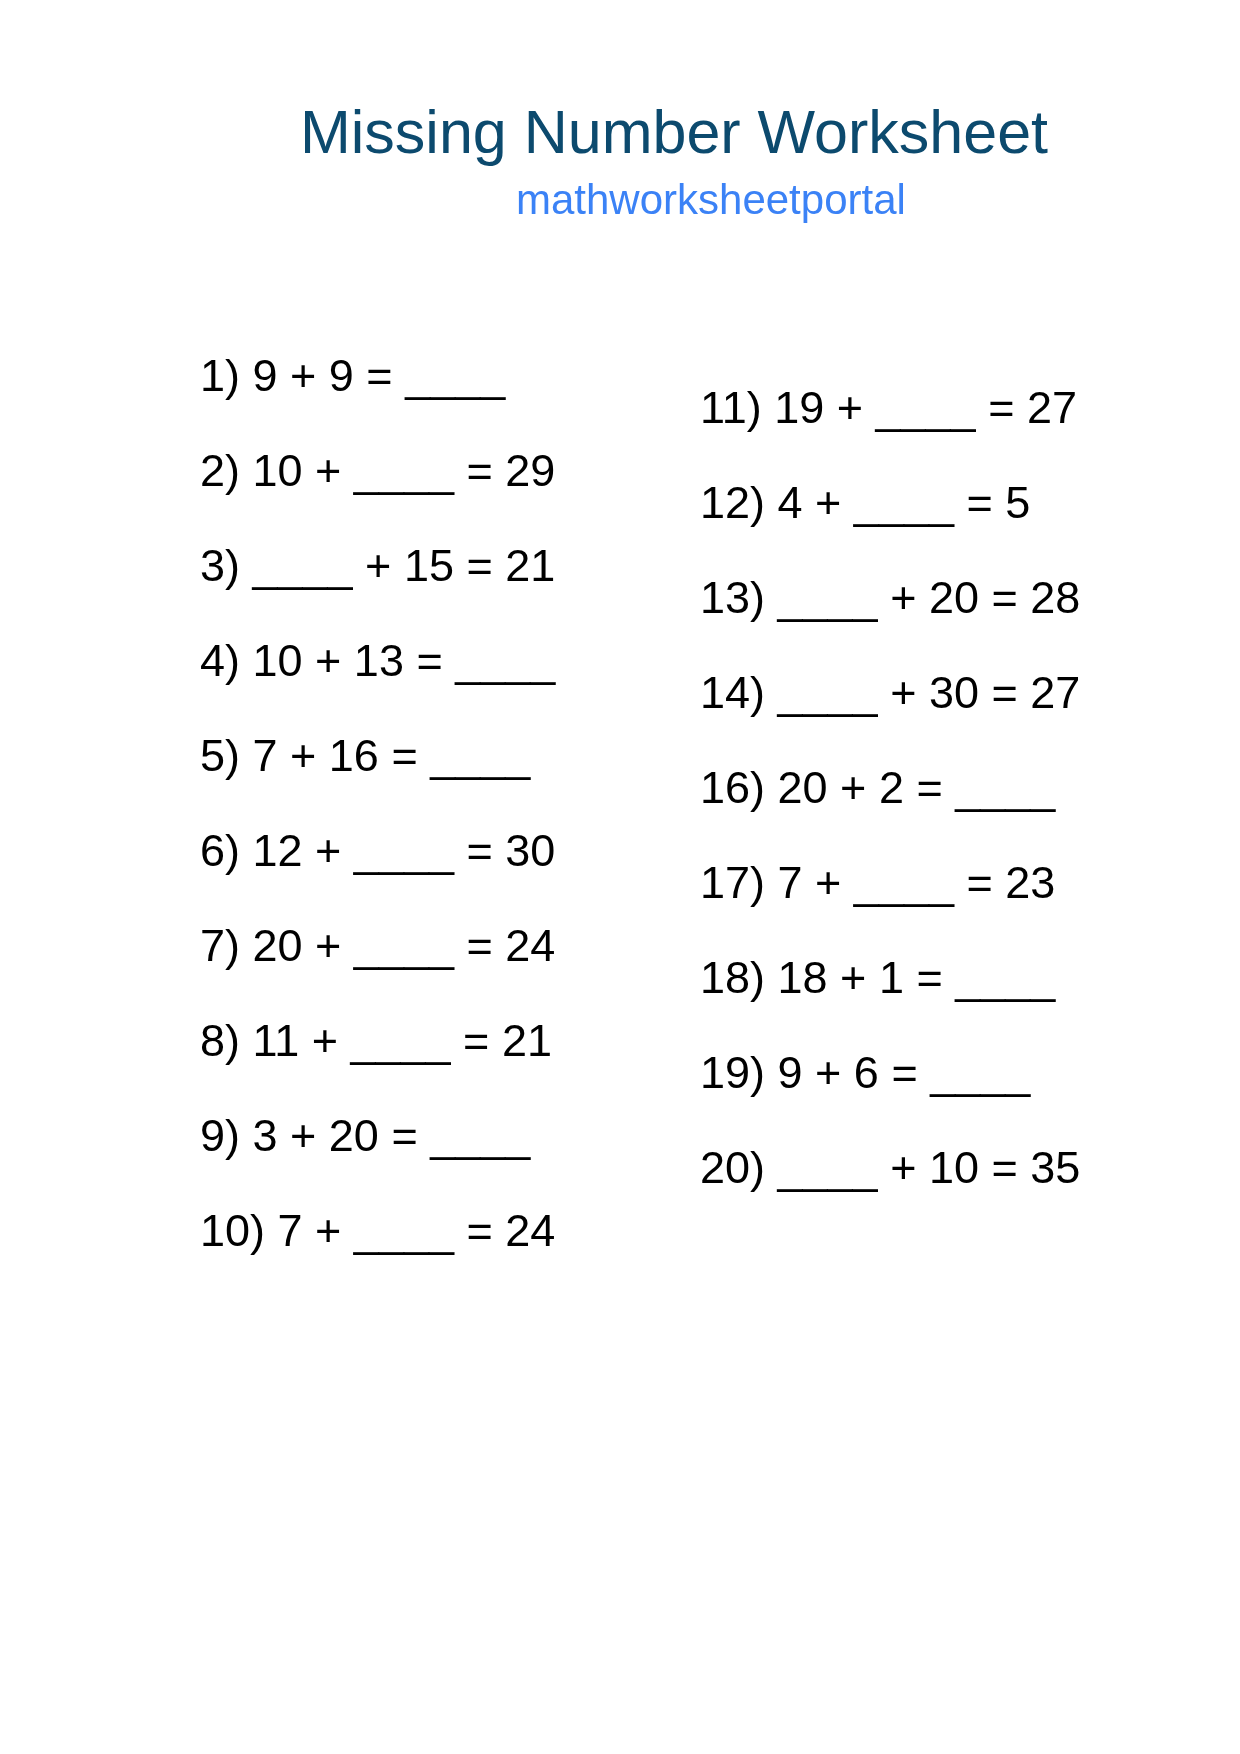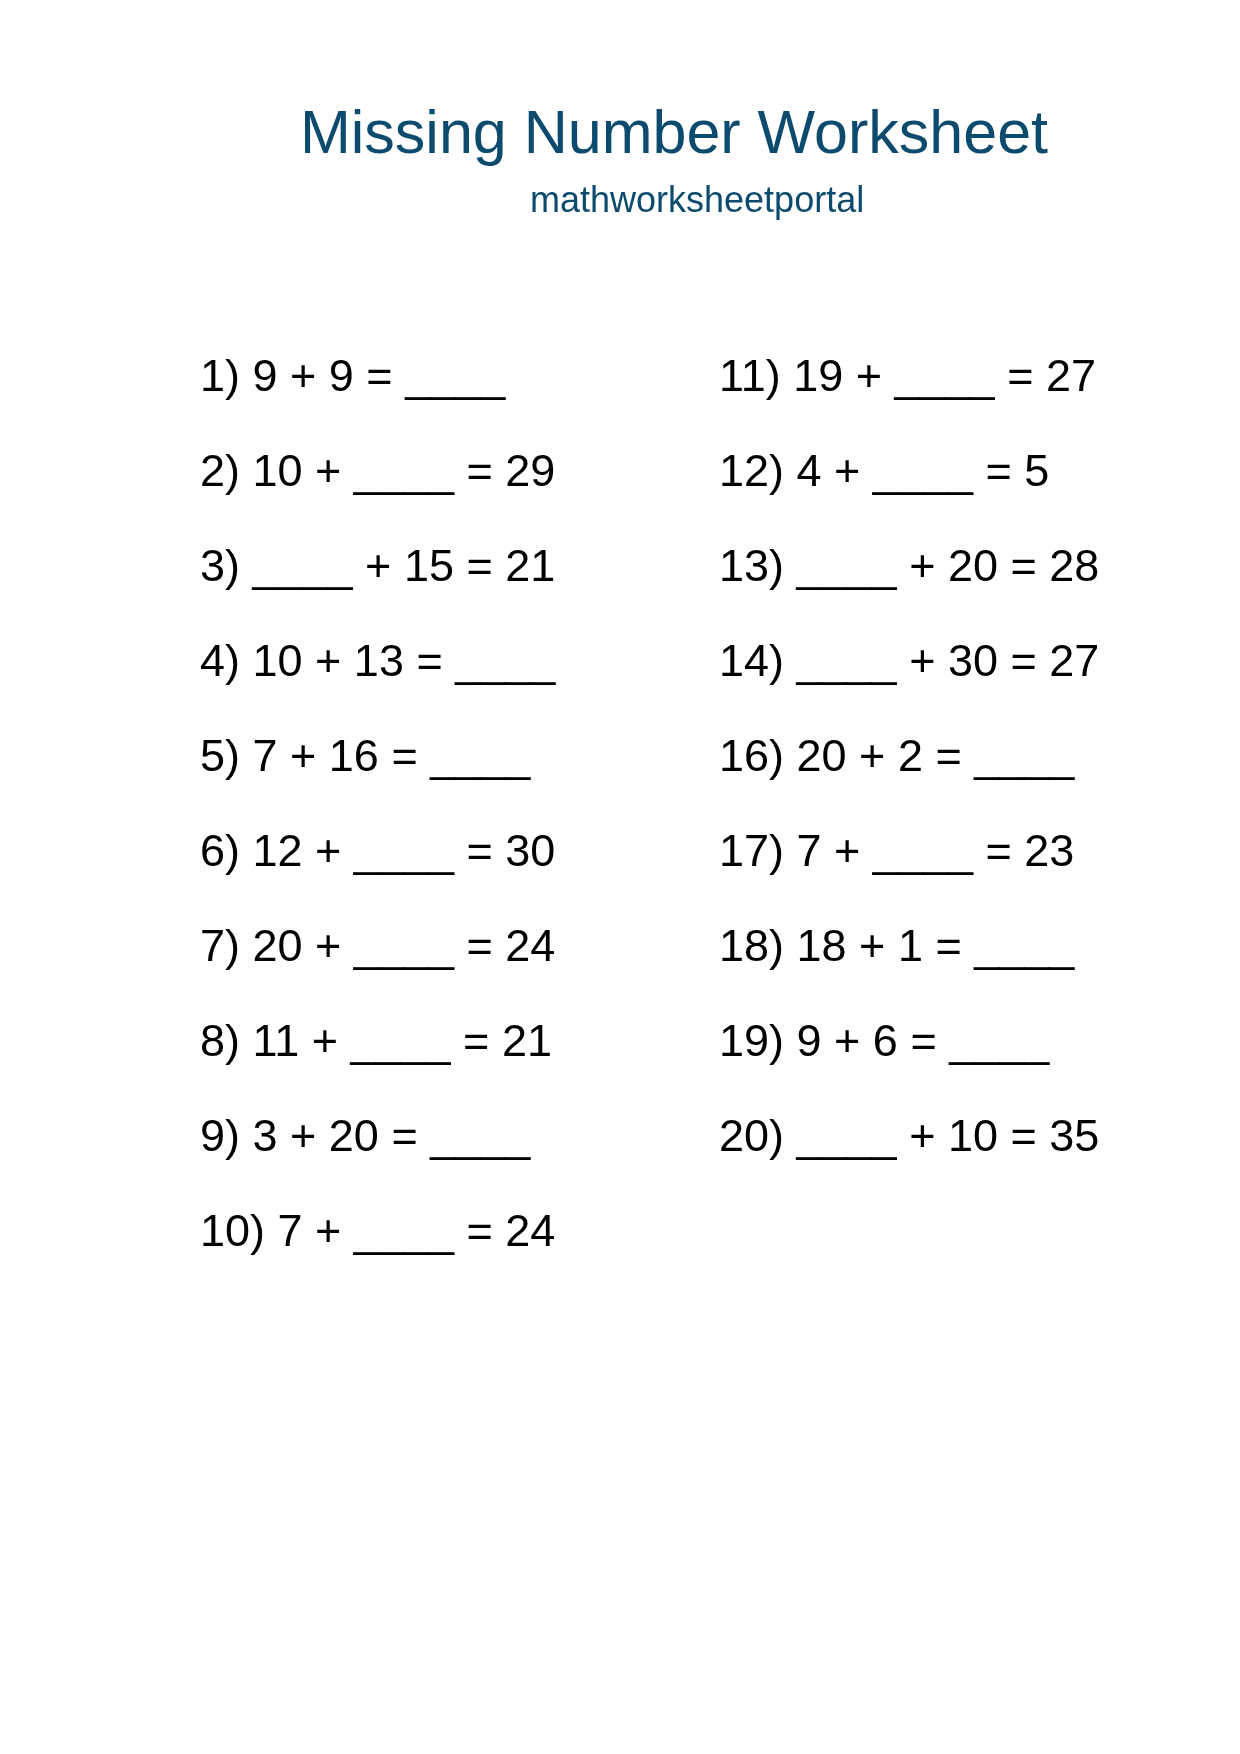--- a/index.html
+++ b/index.html
@@ -20,33 +20,33 @@
       left: 300px;
       top: 97px;
       width: 740px;
       font-size: 61px;
       line-height: 70px;
       white-space: nowrap;
       color: #0c4a6e;
     }
     .subtitle {
       position: absolute;
-      left: 530px;
+      left: 516px;
       top: 176px;
-      font-size: 36px;
+      font-size: 42px;
       line-height: 48px;
       white-space: nowrap;
-      color: #0c4a6e;
+      color: #3b82f6;
     }
     .column {
       position: absolute;
       top: 350px;
     }
     .column.left { left: 200px; }
-    .column.right { left: 719px; }
+    .column.right { left: 700px; margin-top: 32px; }
     .problem {
       height: 95px;
       font-size: 45px;
       line-height: 52px;
       white-space: pre;
       color: #000000;
     }
   </style>
 </head>
 <body>

